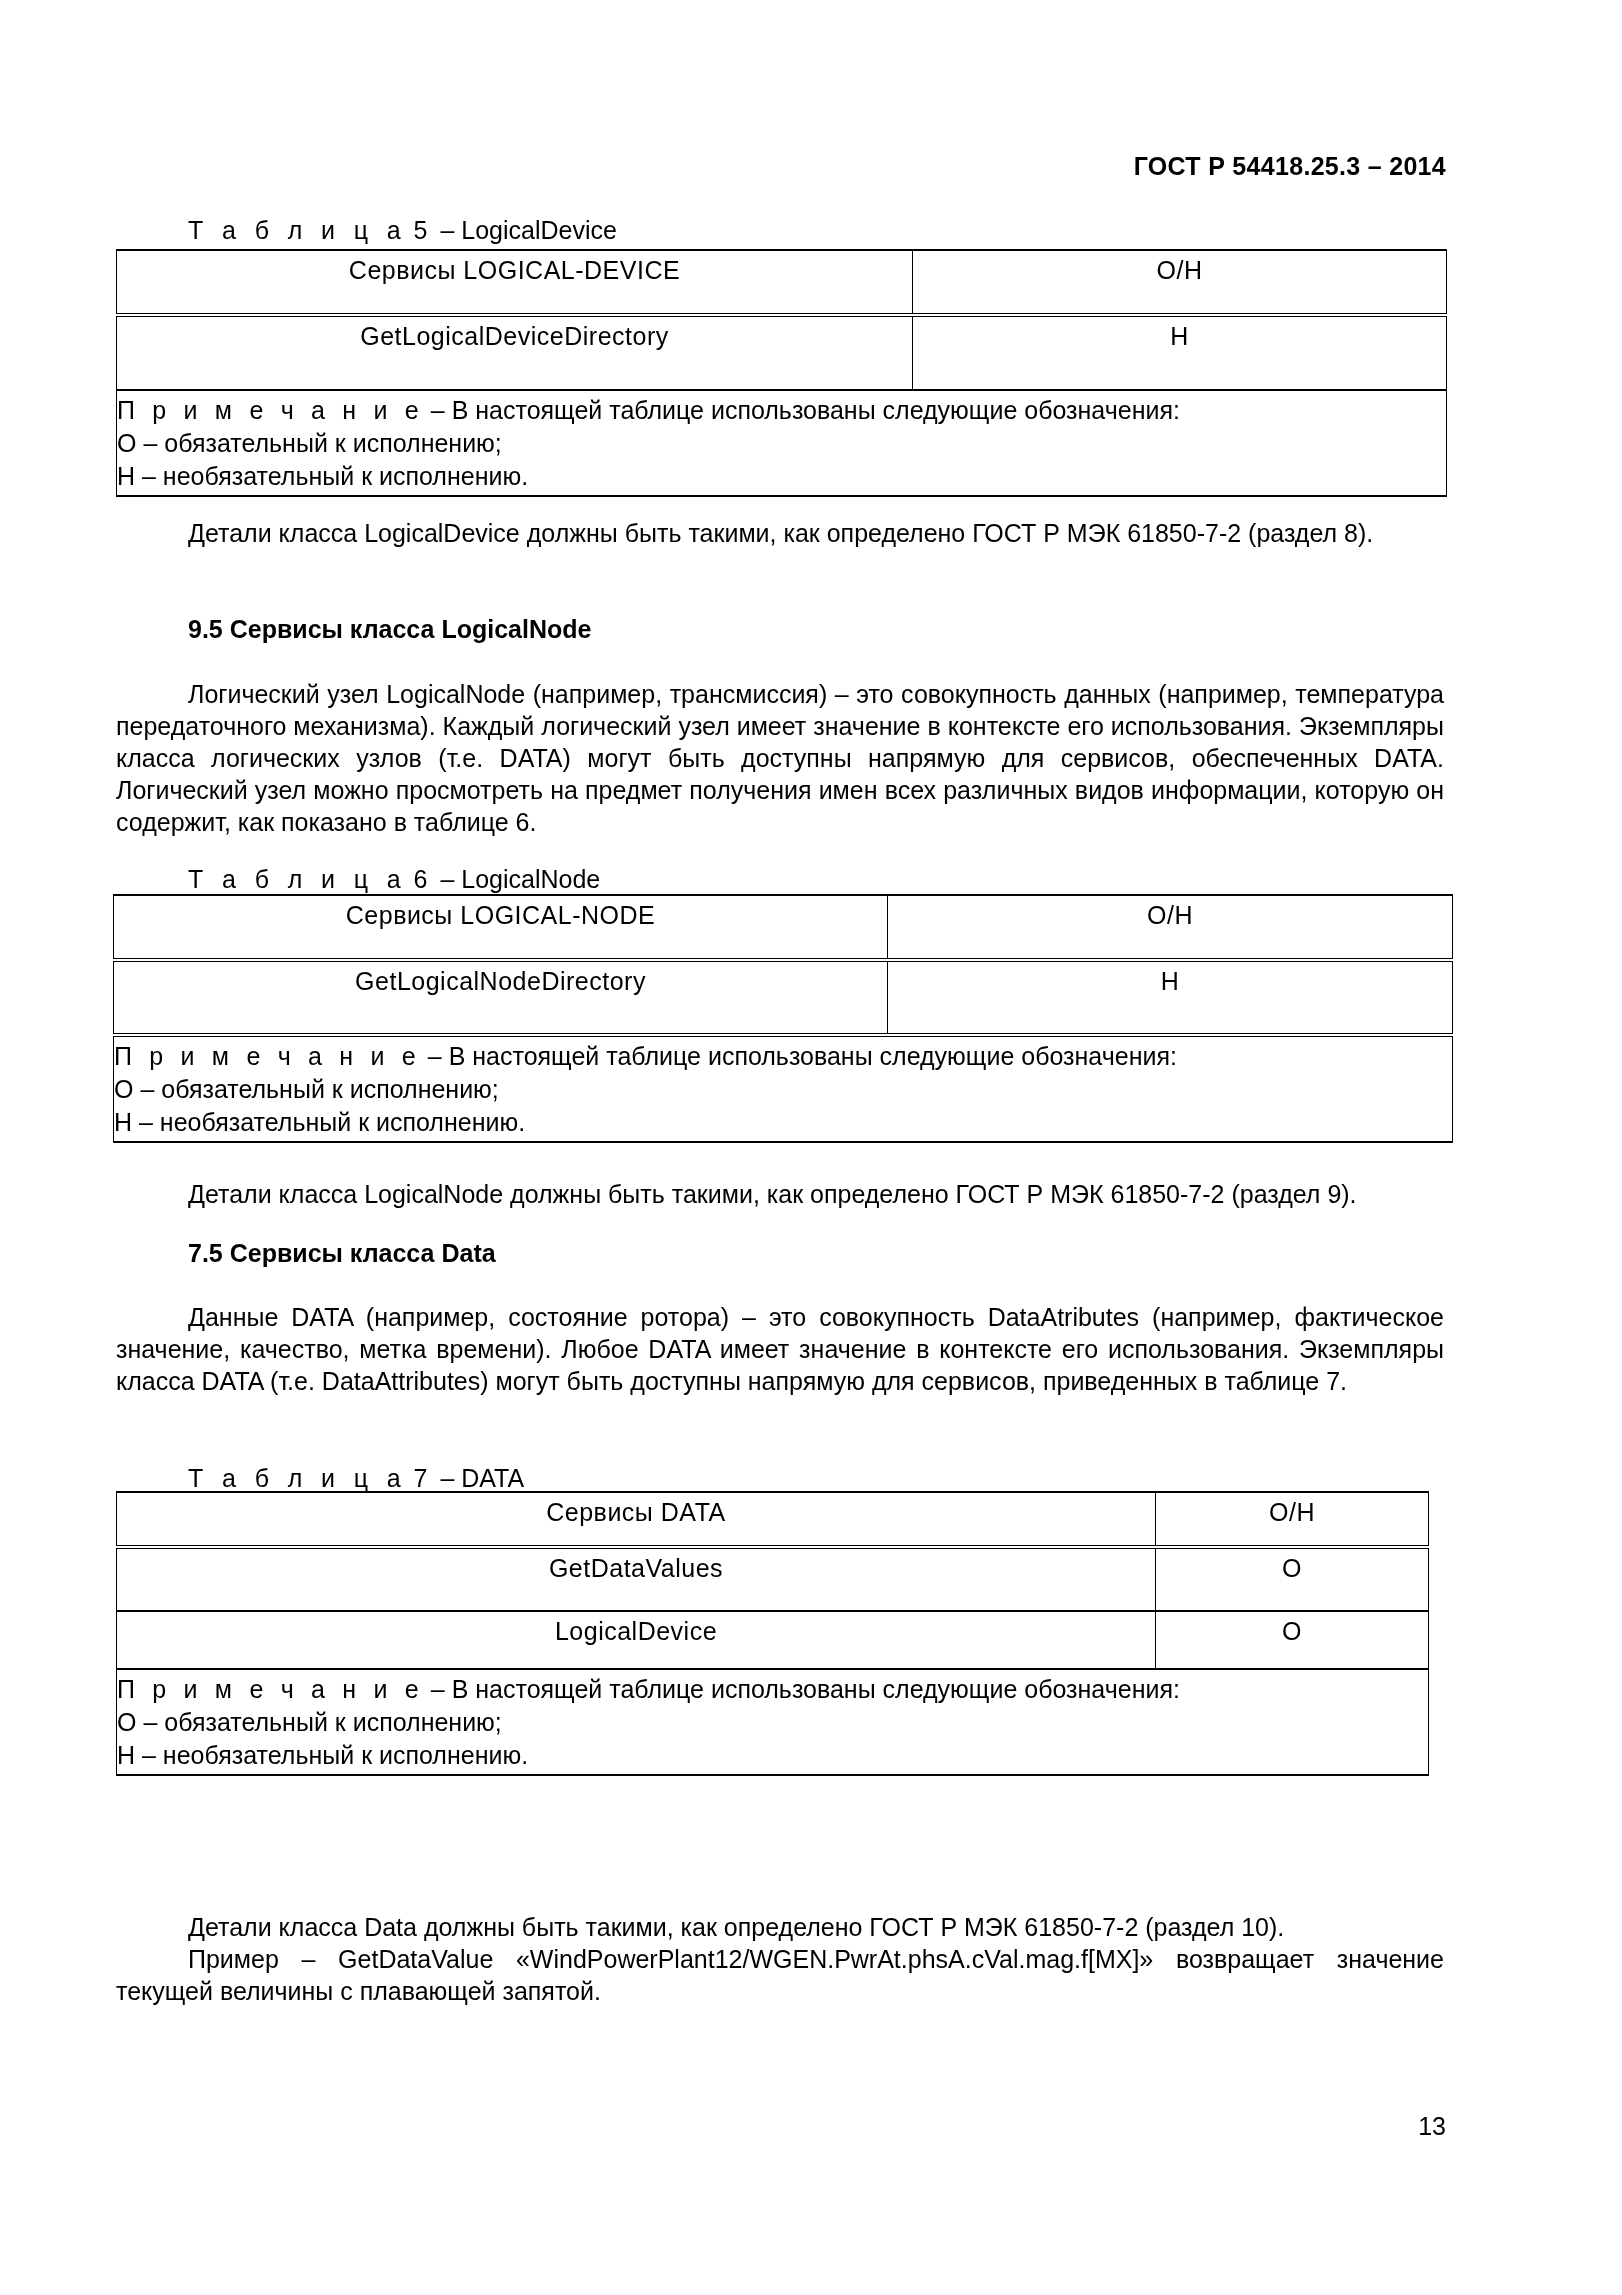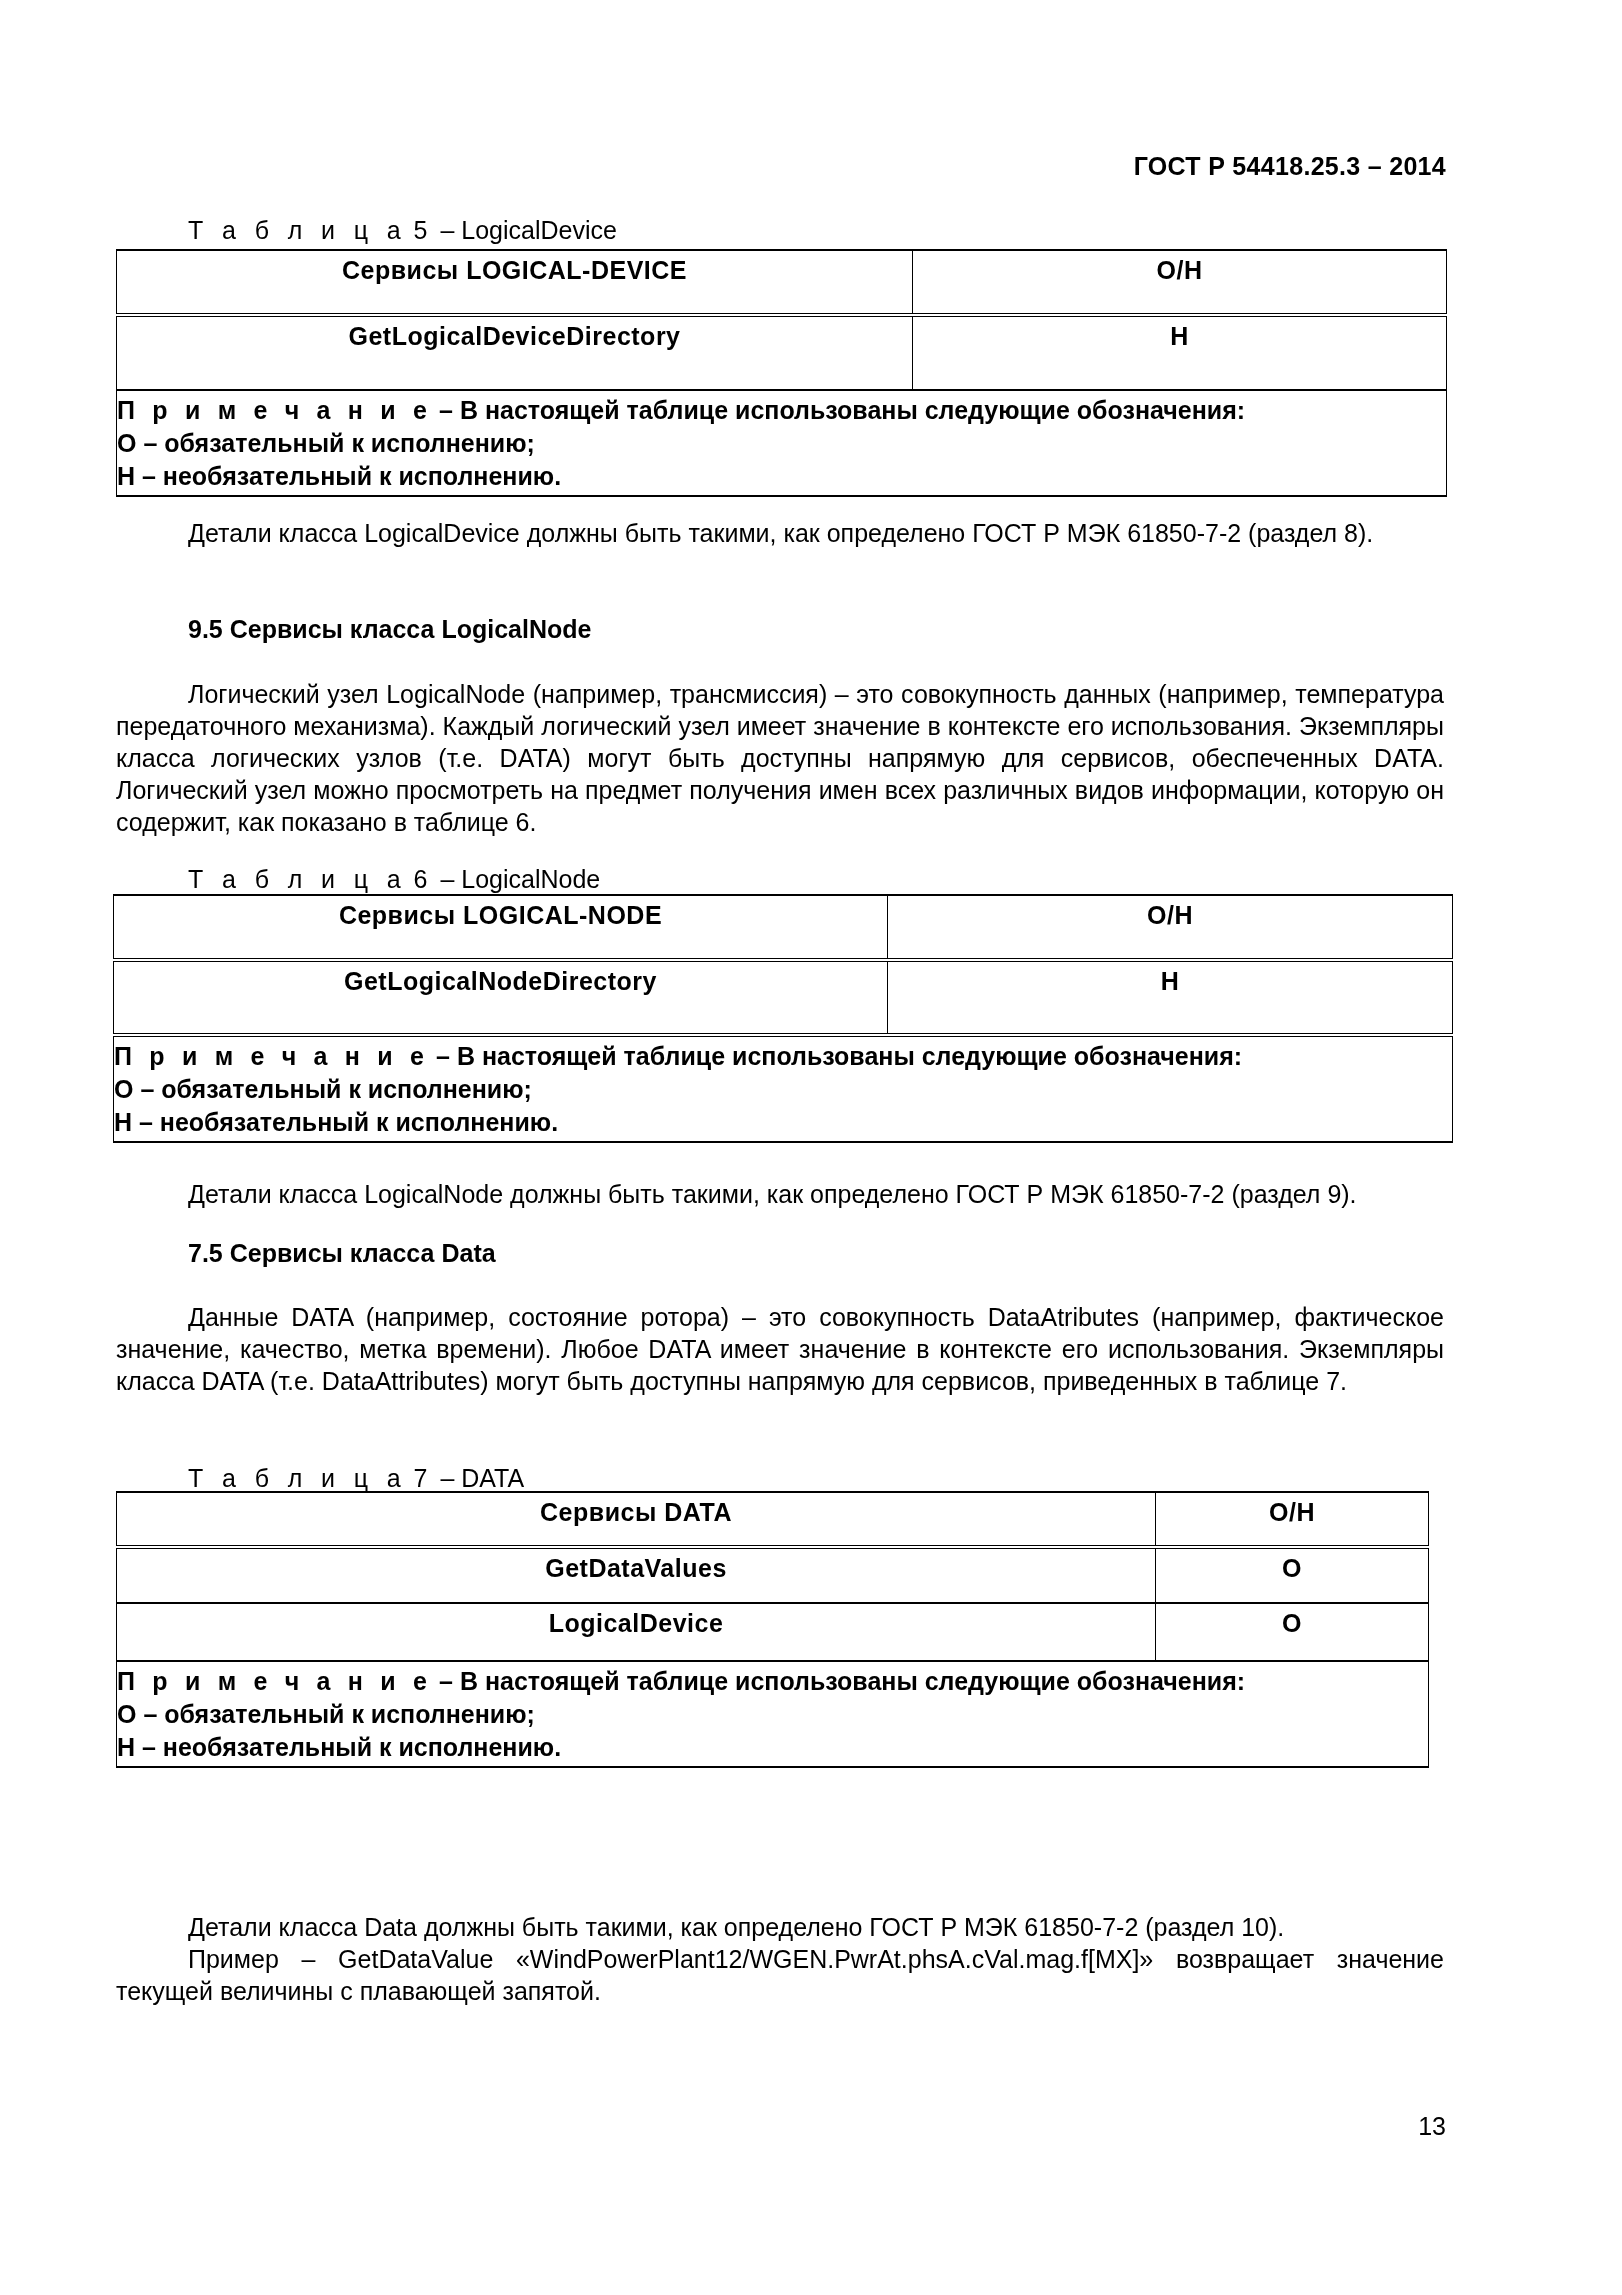--- a/index.html
+++ b/index.html
@@ -10,21 +10,20 @@
     .abs { position: absolute; }
     .header {
       left: 1047px; top: 152px; width: 399px; text-align: right;
       font-weight: bold; font-size: 25px; letter-spacing: 0.3px;
     }
     .caption { font-size: 25px; white-space: nowrap; }
     .caption .spaced { letter-spacing: 5.9px; }
     table.doc {
       position: absolute; border-collapse: collapse; table-layout: fixed;
       font-size: 25px;
-      font-weight: bold;
     }
     table.doc td {
       border: 1.3px solid #000; vertical-align: top; text-align: center;
       padding: 5.2px 3.9px 0 3.9px; letter-spacing: 0.5px;
     }
     table.doc tr.head td { border-bottom: 4.6px double #000; }
     table.doc tr.note td {
       text-align: left; padding: 2.6px 0 2.6px 0; line-height: 33px;
       border-top: 2.6px solid #000; border-bottom: 2.6px solid #000;
       letter-spacing: 0;
@@ -128,21 +127,21 @@
 <table class="doc" style="left:116px; top:1491px; width:1312px;">
   <colgroup>
       <col style="width:1039px">
       <col style="width:273px">
     </colgroup>
   <tbody>
       <tr class="head" style="height:55px;">
     <td class="outer-top">Сервисы DATA</td>
     <td class="outer-top">О/Н</td>
   </tr>
-  <tr class="rowsep" style="height:56px;">
+  <tr class="rowsep" style="height:64px;">
     <td>GetDataValues</td>
     <td>О</td>
   </tr>
   <tr class="rowsep" style="height:58px;">
     <td>LogicalDevice</td>
     <td>О</td>
   </tr>
   <tr class="note">
     <td colspan="2">
       <span class="note-label">П р и м е ч а н и е</span>

